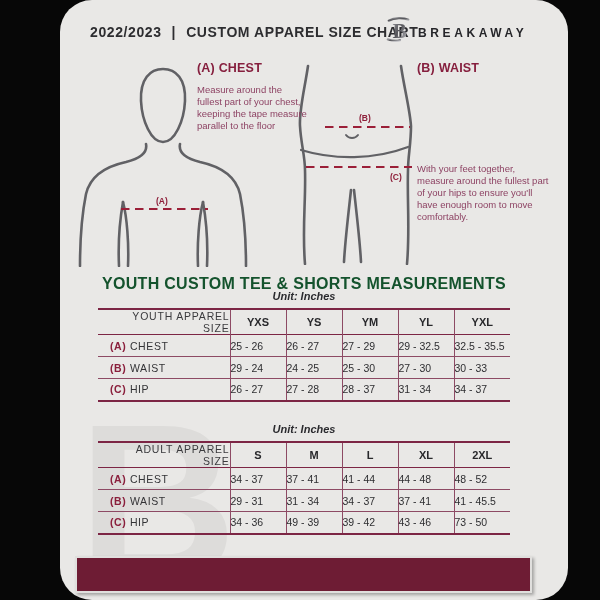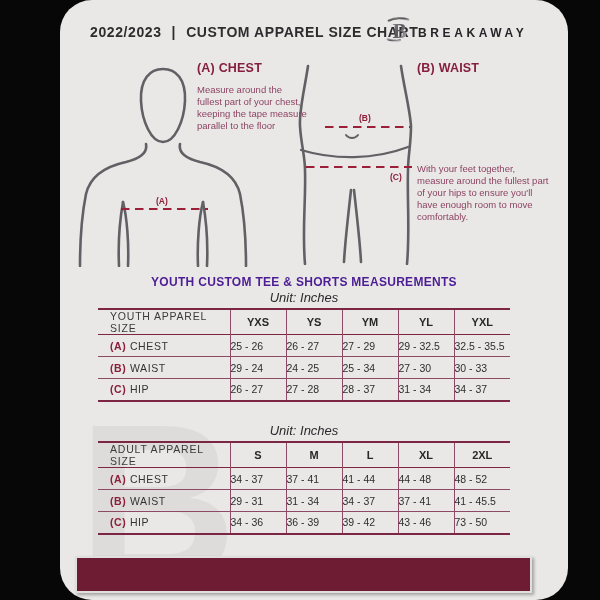--- a/index.html
+++ b/index.html
@@ -30,43 +30,43 @@
   }
   .guide-block p{
     margin:0;font-size:9.5px;line-height:1.26;color:#8d4263;
   }
   .marker{
     position:absolute;font-size:8.5px;font-weight:bold;color:#8e1f3a;z-index:3;
   }
   
   .section-title{
     position:absolute;left:38px;width:412px;text-align:center;
-    font-size:12px;font-weight:bold;letter-spacing:.3px;color:#4c1d95;z-index:2;
+    font-size:16px;font-weight:bold;letter-spacing:.3px;color:#14532d;z-index:2;
   }
   .section-unit{
     position:absolute;left:38px;width:412px;text-align:center;
-    font-size:13px;font-style:italic;font-weight:normal;color:#2a2a2e;z-index:2;
+    font-size:11px;font-style:italic;font-weight:bold;color:#2a2a2e;z-index:2;
   }
   
   table.size-table{
     position:absolute;left:38px;width:412px;border-collapse:collapse;table-layout:fixed;
     border-top:2px solid #7c2544;border-bottom:2px solid #7c2544;z-index:2;
   }
   .size-table th,.size-table td{
     border-left:1px solid #8d4a64;padding:0;
     font-size:10.5px;color:#2e2e31;
   }
   .size-table th:first-child,.size-table td:first-child{
     border-left:none;text-align:left;padding-left:12px;
   }
   .size-table thead tr{height:25px;border-bottom:1.5px solid #7c2544;}
   .size-table tbody tr{height:22px;border-bottom:1px solid #8d4a64;}
   .size-table tbody tr:last-child{border-bottom:none;}
   .size-table thead th{font-weight:bold;font-size:11px;color:#28282b;}
-  .size-table thead th:first-child{font-weight:normal;font-size:10.5px;letter-spacing:.8px;color:#3a3a3d;}
+  .size-table thead th:first-child{font-weight:normal;font-size:10.5px;letter-spacing:.8px;color:#3a3a3d;text-align:right;}
   .size-table td:first-child{letter-spacing:.6px;font-size:10.5px;color:#333336;}
   .size-table .prefix{color:#8a1f3c;font-weight:bold;}
   
   .watermark{
     position:absolute;left:18px;top:392px;font-size:220px;font-weight:bold;
     color:#dddcda;line-height:1;z-index:0;letter-spacing:0;
   }
   .footer-bar{
     position:absolute;left:15px;top:556px;width:453px;height:33px;
     background:#6e1c34;border:2px solid #e0dfdd;
@@ -167,21 +167,21 @@
           <td>25 - 26</td>
           <td>26 - 27</td>
           <td>27 - 29</td>
           <td>29 - 32.5</td>
           <td>32.5 - 35.5</td>
         </tr>
         <tr>
           <td><span class="prefix">(B)</span> WAIST</td>
           <td>29 - 24</td>
           <td>24 - 25</td>
-          <td>25 - 34</td>
+          <td>25 - 30</td>
           <td>27 - 30</td>
           <td>30 - 33</td>
         </tr>
         <tr>
           <td><span class="prefix">(C)</span> HIP</td>
           <td>26 - 27</td>
           <td>27 - 28</td>
           <td>28 - 37</td>
           <td>31 - 34</td>
           <td>34 - 37</td>
@@ -222,21 +222,21 @@
           <td><span class="prefix">(B)</span> WAIST</td>
           <td>29 - 31</td>
           <td>31 - 34</td>
           <td>34 - 37</td>
           <td>37 - 41</td>
           <td>41 - 45.5</td>
         </tr>
         <tr>
           <td><span class="prefix">(C)</span> HIP</td>
           <td>34 - 36</td>
-          <td>36 - 39</td>
+          <td>49 - 39</td>
           <td>39 - 42</td>
           <td>43 - 46</td>
           <td>73 - 50</td>
         </tr>
       </tbody>
     </table>
 
   <div class="footer-bar"></div>
 </div>
 

